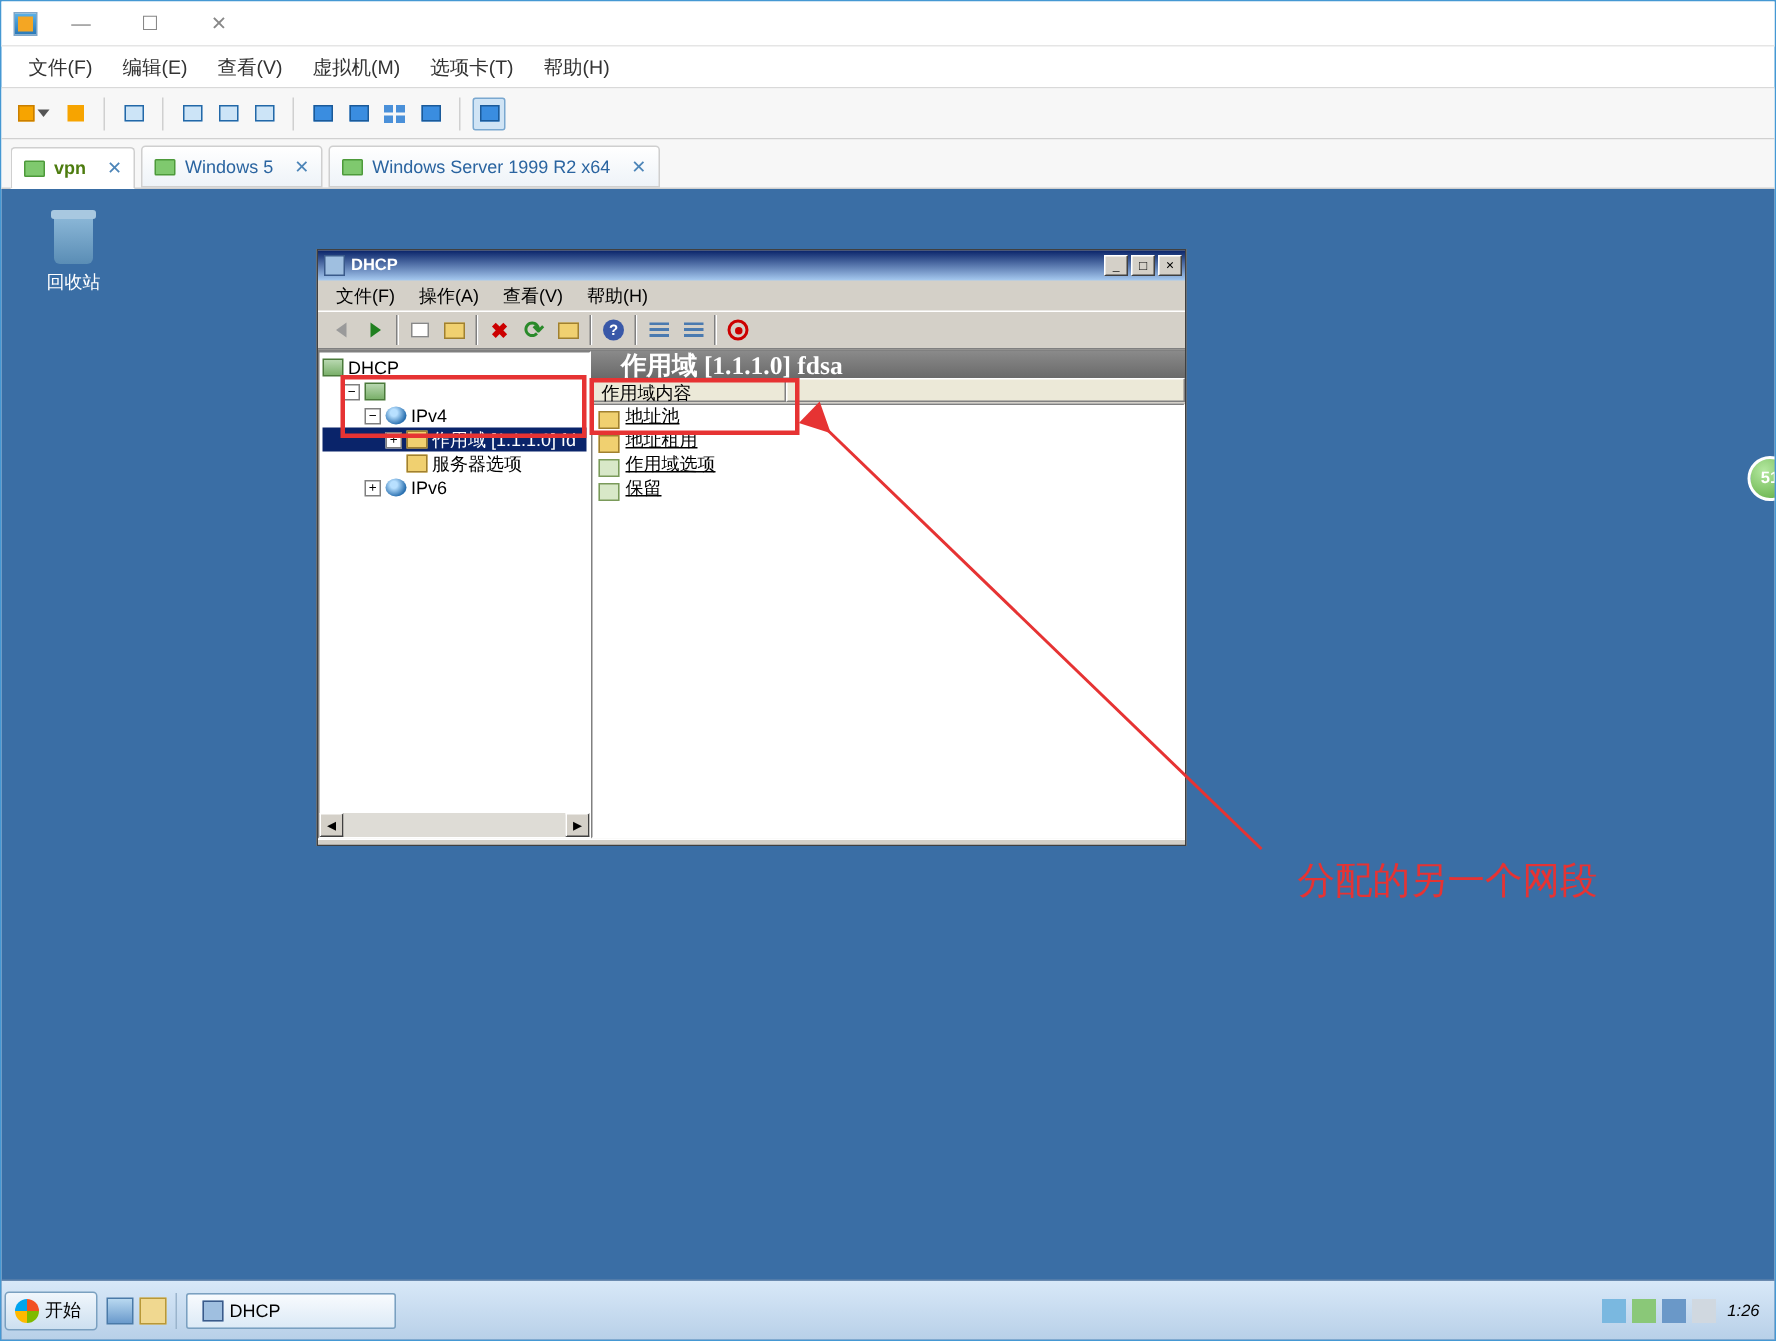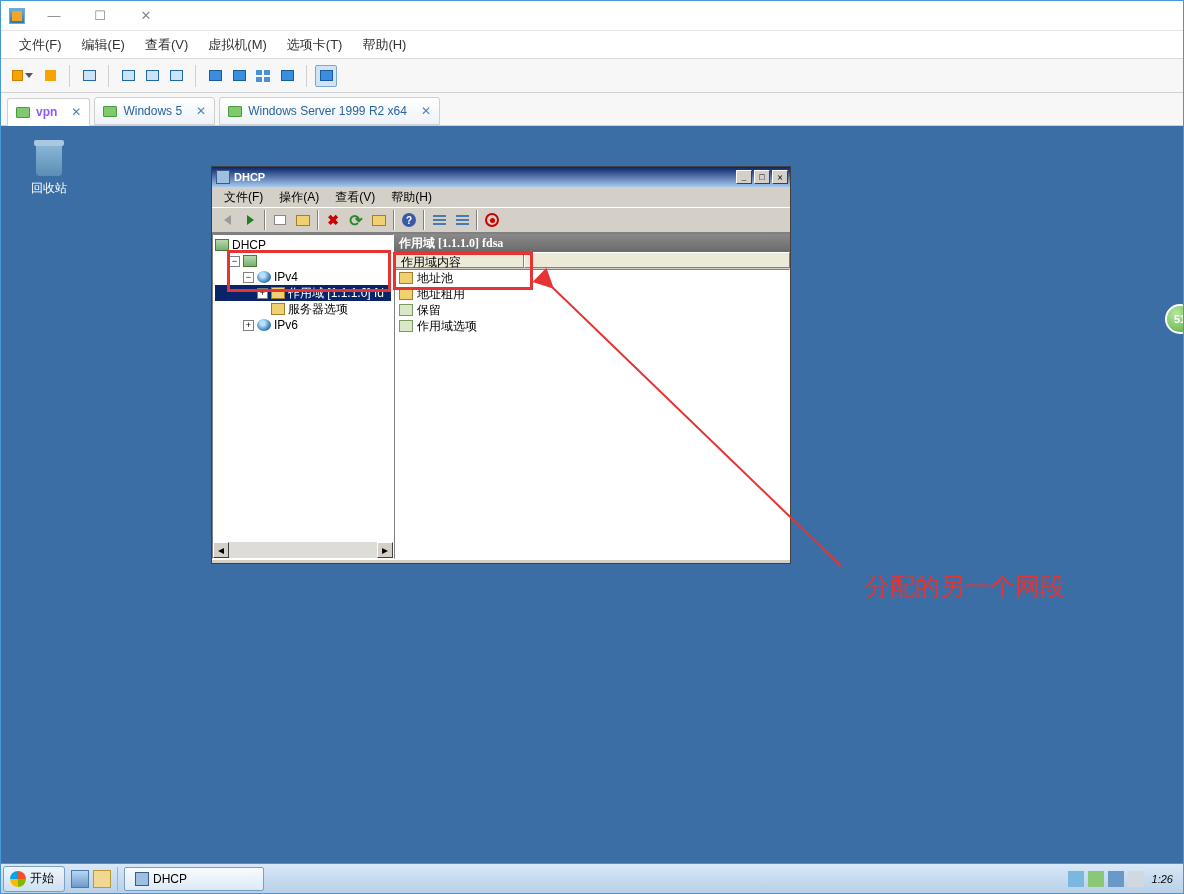--- a/index.html
+++ b/index.html
@@ -79,36 +79,36 @@
 .ind1 { padding-left: 14px; }
 .ind2 { padding-left: 28px; }
 .ind3 { padding-left: 42px; }
 .wc-tree-scroll { position: absolute; bottom: 0; left: 0; right: 0; height: 16px; background: #d4d0c8; display: flex; }
 .wc-scroll-btn { width: 16px; height: 16px; background: #d4d0c8; border: 1px solid; border-color: #fff #404040 #404040 #fff; display: flex; align-items: center; justify-content: center; }
 .wc-scroll-track { flex: 1; background: #dedcd6; }
 
 .redbox1 { position: absolute; border: 3px solid #e63333; top: 15px; left: 14px; width: 164px; height: 42px; pointer-events: none; }
 
 .wc-right { flex: 1; display: flex; flex-direction: column; }
-.wc-right-hdr { height: 18px; background: linear-gradient(#8a8a8a, #6a6a6a); color: #fff; font-size: 12px; font-weight: bold; padding: 0 5px; display: flex; align-items: center; font-family: "SimSun", Tahoma; }
+.wc-right-hdr { height: 18px; background: linear-gradient(#8a8a8a, #6a6a6a); color: #fff; font-size: 17px; font-weight: bold; padding: 0 20px; display: flex; align-items: center; font-family: "SimSun", Tahoma; }
 .wc-list-hdr { height: 17px; display: flex; border-bottom: 1px solid #d4d0c8; }
 .wc-list-colh { background: #ece9d8; border: 1px solid; border-color: #fff #808080 #808080 #fff; padding: 1px 6px; font-size: 12px; }
 .wc-list-body { flex: 1; background: #fff; border: 1px solid; border-color: #808080 #fff #fff #808080; position: relative; font-size: 12px; font-family: "SimSun", Tahoma; }
-.list-row { display: flex; align-items: center; height: 16px; padding-left: 4px; }
+.list-row { display: flex; align-items: flex-end; height: 16px; padding-left: 4px; text-decoration: underline; }
 .list-ic { width: 14px; height: 12px; margin-right: 4px; }
 .list-ic.f { background: #f0d070; border: 1px solid #a08030; }
 .list-ic.g { background: #d8e8c8; border: 1px solid #7a9a5a; }
 .redbox2 { position: absolute; border: 3px solid #e63333; top: -18px; left: -2px; width: 140px; height: 38px; pointer-events: none; }
 
 
 .anno-text { position: absolute; color: #e63333; font-size: 25px; font-family: "SimSun", sans-serif; margin-left: 24px; }
 .anno-svg { position: absolute; top: 0; left: 0; width: 100%; height: 100%; pointer-events: none; }
 
 
-.guest-tb { position: absolute; bottom: 0; left: 0; right: 0; height: 30px; background: linear-gradient(#d8e8f8, #b8d0e8); border-top: 1px solid #6a8ab0; display: flex; align-items: center; font-size: 12px; }
+.guest-tb { position: absolute; bottom: 0; left: 0; right: 0; height: 40px; background: linear-gradient(#d8e8f8, #b8d0e8); border-top: 1px solid #6a8ab0; display: flex; align-items: center; font-size: 12px; }
 .start-btn { height: 26px; padding: 0 10px 0 6px; margin-left: 2px; display: flex; align-items: center; background: linear-gradient(#f0f6fc, #cde0f0); border: 1px solid #7aa0c0; border-radius: 3px; gap: 4px; }
 .start-ic { width: 16px; height: 16px; background: conic-gradient(#f25022 0 25%, #7fba00 0 50%, #ffb900 0 75%, #00a4ef 0); border-radius: 50%; }
 .ql { display: flex; padding: 0 6px; gap: 4px; border-right: 1px solid #9ab4cc; height: 24px; align-items: center; }
 .ql-ic { width: 18px; height: 18px; }
 .task-btn { height: 24px; padding: 0 10px; margin-left: 6px; display: flex; align-items: center; background: linear-gradient(#f8fbfe, #dceaf6); border: 1px solid #7aa0c0; border-radius: 2px; gap: 4px; min-width: 140px; }
 .tray { margin-left: auto; display: flex; align-items: center; padding: 0 6px; gap: 4px; height: 100%; }
 .tray-ic { width: 16px; height: 16px; }
 .tray-time { font-size: 11px; padding: 0 4px; font-style: italic; }
 
 
@@ -179,21 +179,21 @@
       </div>
     <div class="vmw-tb-sep"></div>
     <div class="vmw-tb-btn" style="background:#d0e4f5;border:1px solid #7aa8d0">
         <span class="ic-full"></span>
       </div>
   </div>
 
   <div class="vmw-tabs">
     <div class="vmw-tab active">
       <span class="ic-vm"></span>
-      <span style="font-weight:bold;color:#8b5cf6">vpn</span>
+      <span style="font-weight:bold;color:#4d7c0f">vpn</span>
       <span class="close">✕</span>
     </div>
     <div class="vmw-tab">
       <span class="ic-vm"></span>
       <span>Windows 5</span>
       <span class="close">✕</span>
     </div>
     <div class="vmw-tab">
       <span class="ic-vm"></span>
       <span>Windows Server 1999 R2 x64</span>
@@ -314,25 +314,25 @@
             <div class="list-row">
                 <span class="list-ic f"></span>
                 <span>地址池</span>
               </div>
             <div class="list-row">
                 <span class="list-ic f"></span>
                 <span>地址租用</span>
               </div>
             <div class="list-row">
                 <span class="list-ic g"></span>
-                <span>保留</span>
+                <span>作用域选项</span>
               </div>
             <div class="list-row">
                 <span class="list-ic g"></span>
-                <span>作用域选项</span>
+                <span>保留</span>
               </div>
             <div class="redbox2"></div>
           </div>
         </div>
       </div>
       <div style="height:4px;background:#d4d0c8;border-top:1px solid #fff"></div>
     </div>
 
     <svg class="anno-svg">
       <defs>

